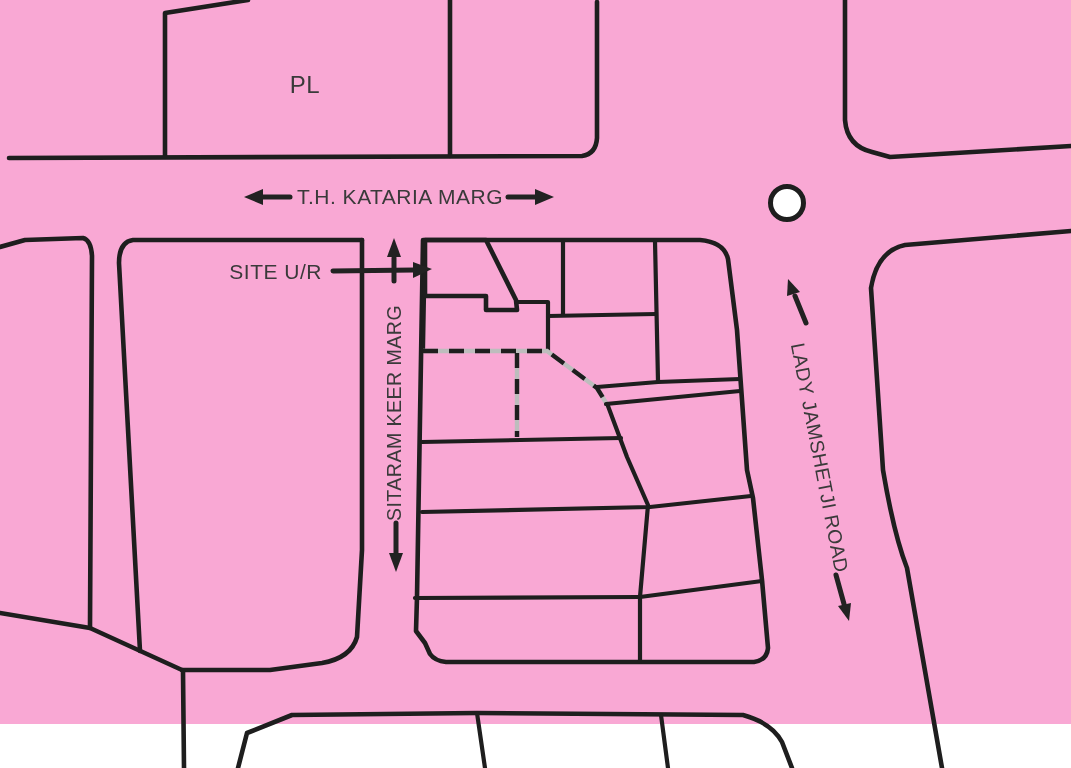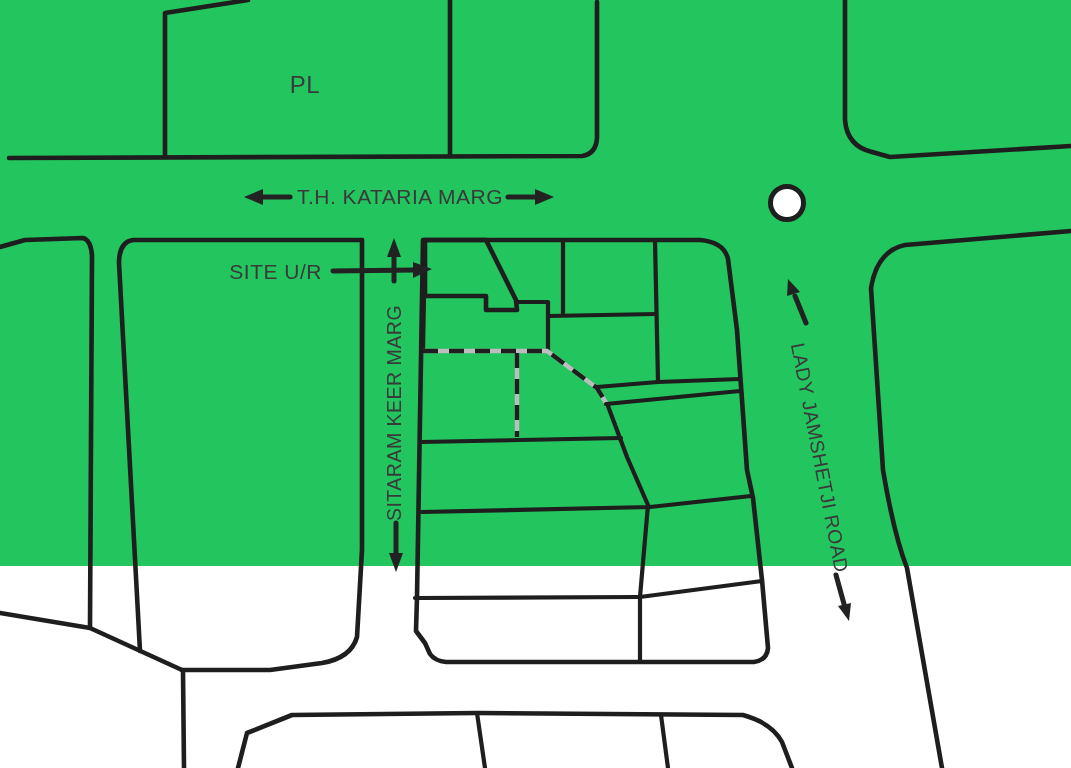--- a/index.html
+++ b/index.html
@@ -1,16 +1,16 @@
 <!DOCTYPE html>
 <html><head>
 <meta charset="utf-8">
 <style>
   html,body{margin:0;padding:0;background:#ffffff;width:1071px;height:768px;overflow:hidden;}
-  .map-wrap{position:relative;width:1071px;height:566px;background:#22c55e;}
+  .map-wrap{position:relative;width:1071px;height:724px;background:#f9a8d4;}
   svg{display:block;}
   .outline{fill:none;stroke:#1e1e1e;stroke-width:4.6;stroke-linecap:round;stroke-linejoin:round;}
   .thin{stroke-width:4.2;}
   .gray-base{fill:none;stroke:#bdbdbd;stroke-width:4.4;stroke-linecap:butt;}
   .dash-black{fill:none;stroke:#1e1e1e;stroke-width:4.4;stroke-linecap:butt;stroke-dasharray:15 11;}
   .arrow-shaft{stroke:#222222;stroke-width:5;stroke-linecap:round;fill:none;}
   .arrow-head{fill:#222222;stroke:none;}
   .map-label{font-family:"Liberation Sans", sans-serif;fill:#3a3a3a;letter-spacing:0.5px;}
 </style>
 </head>

